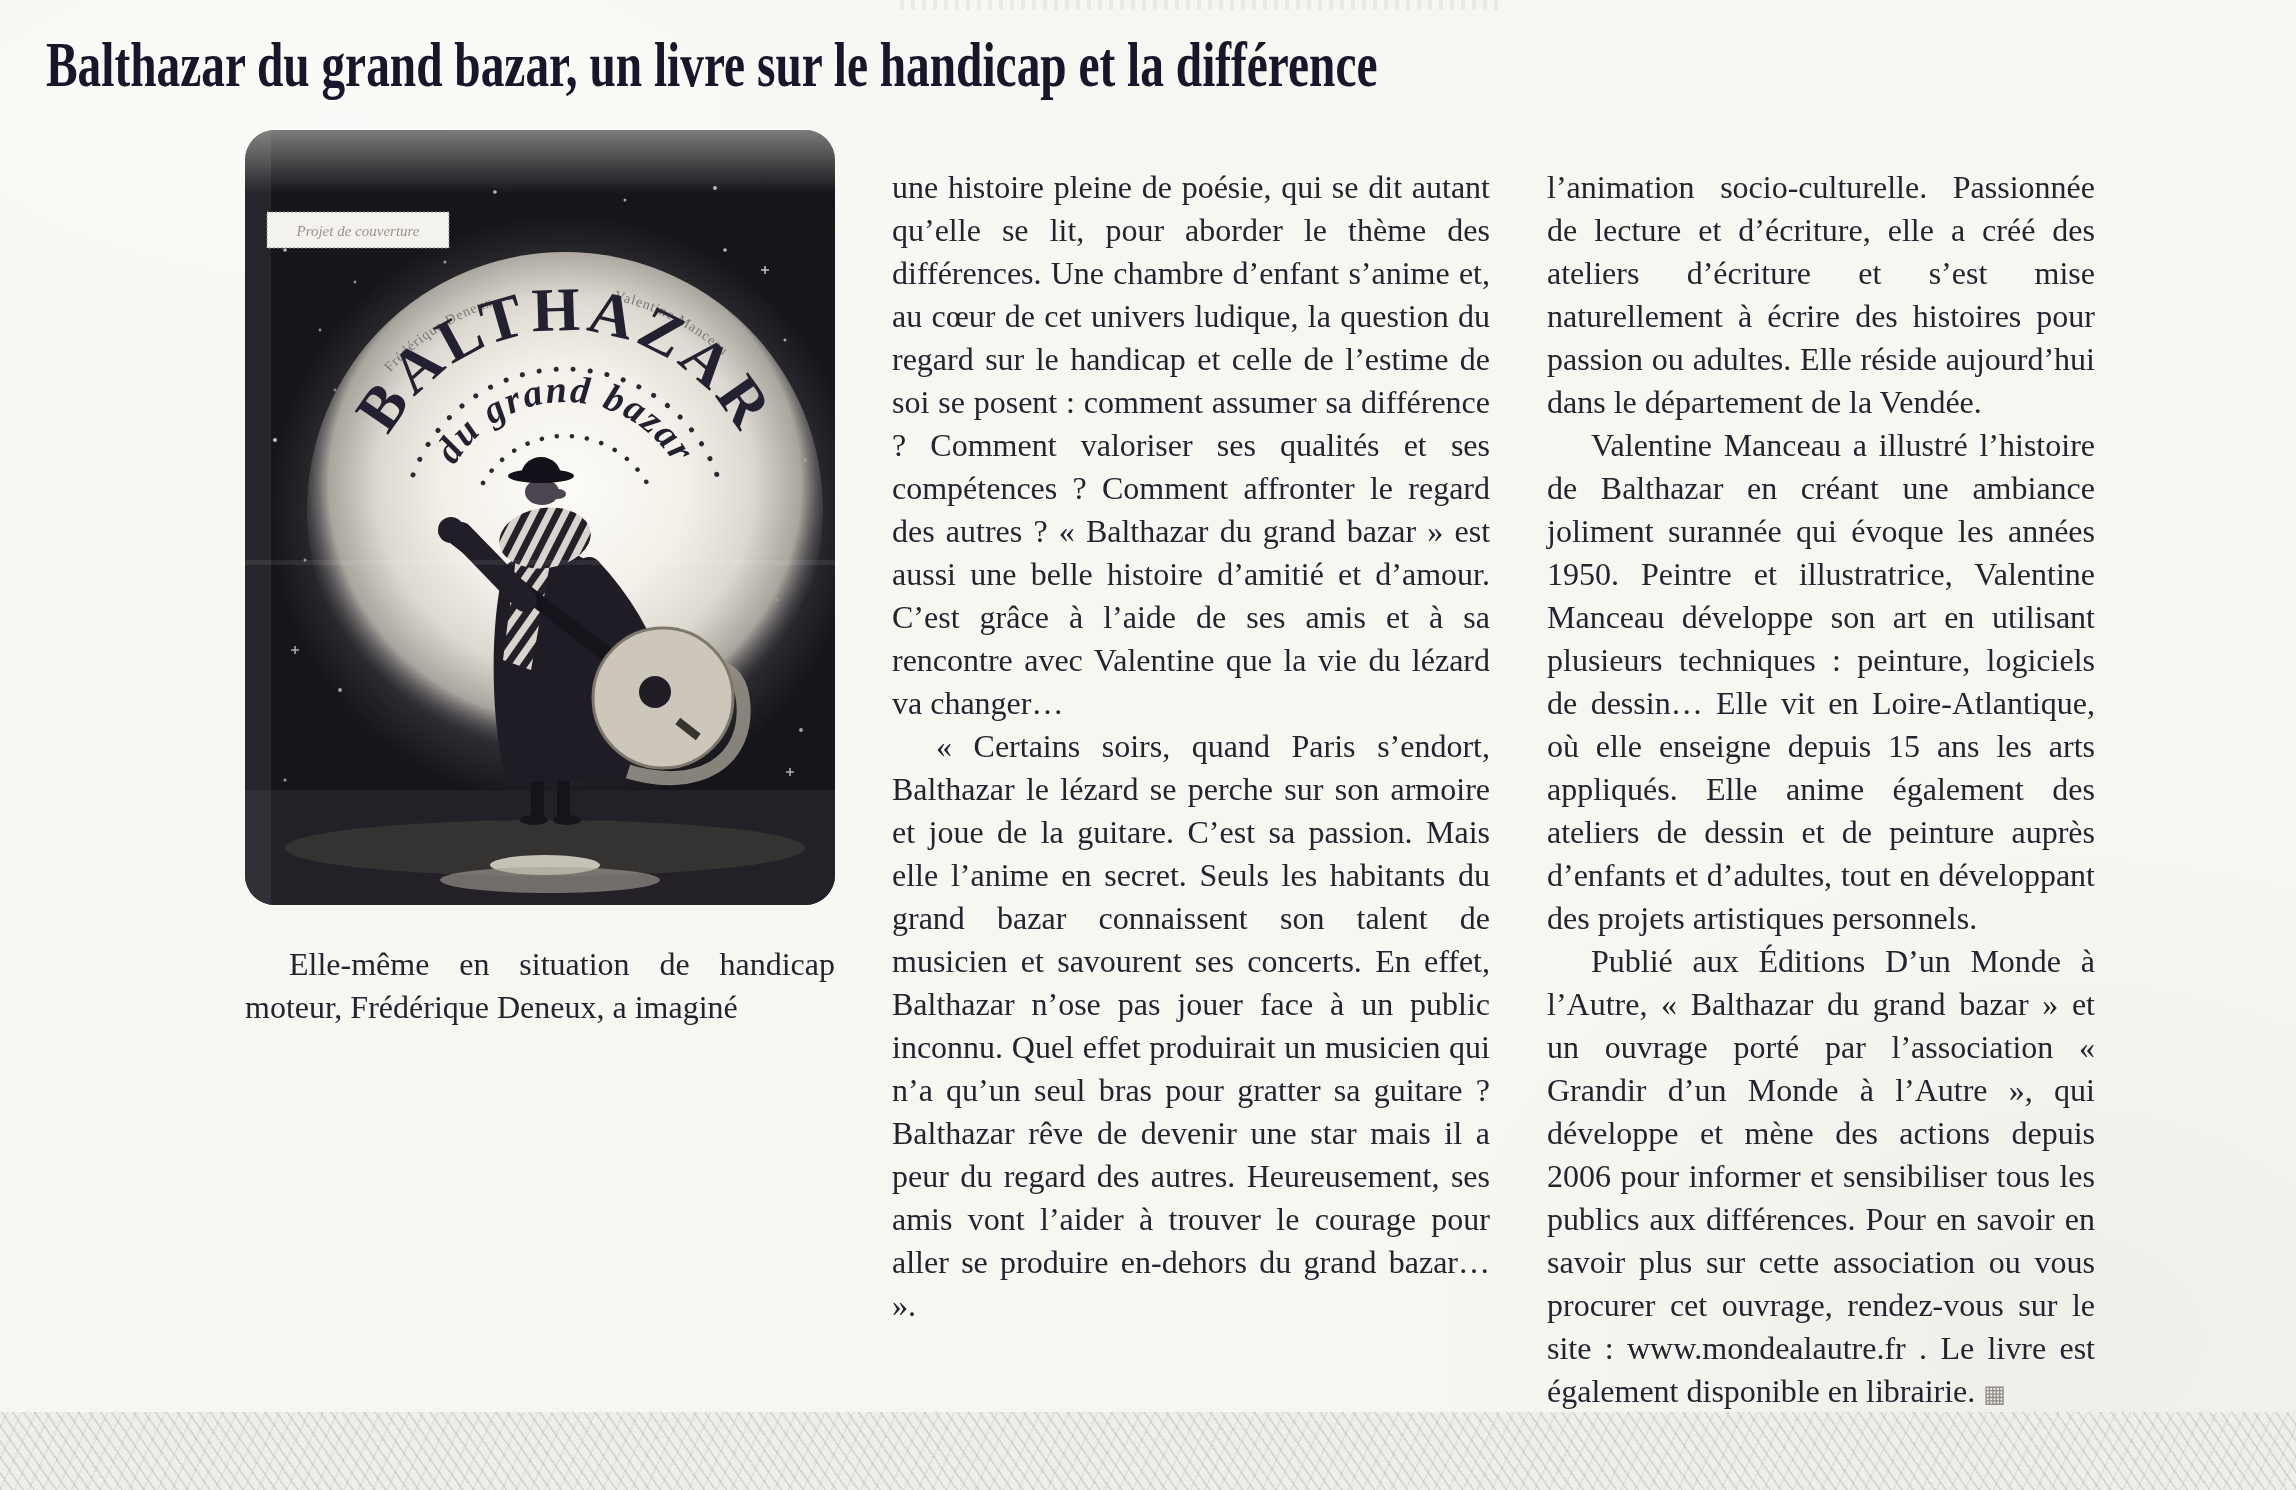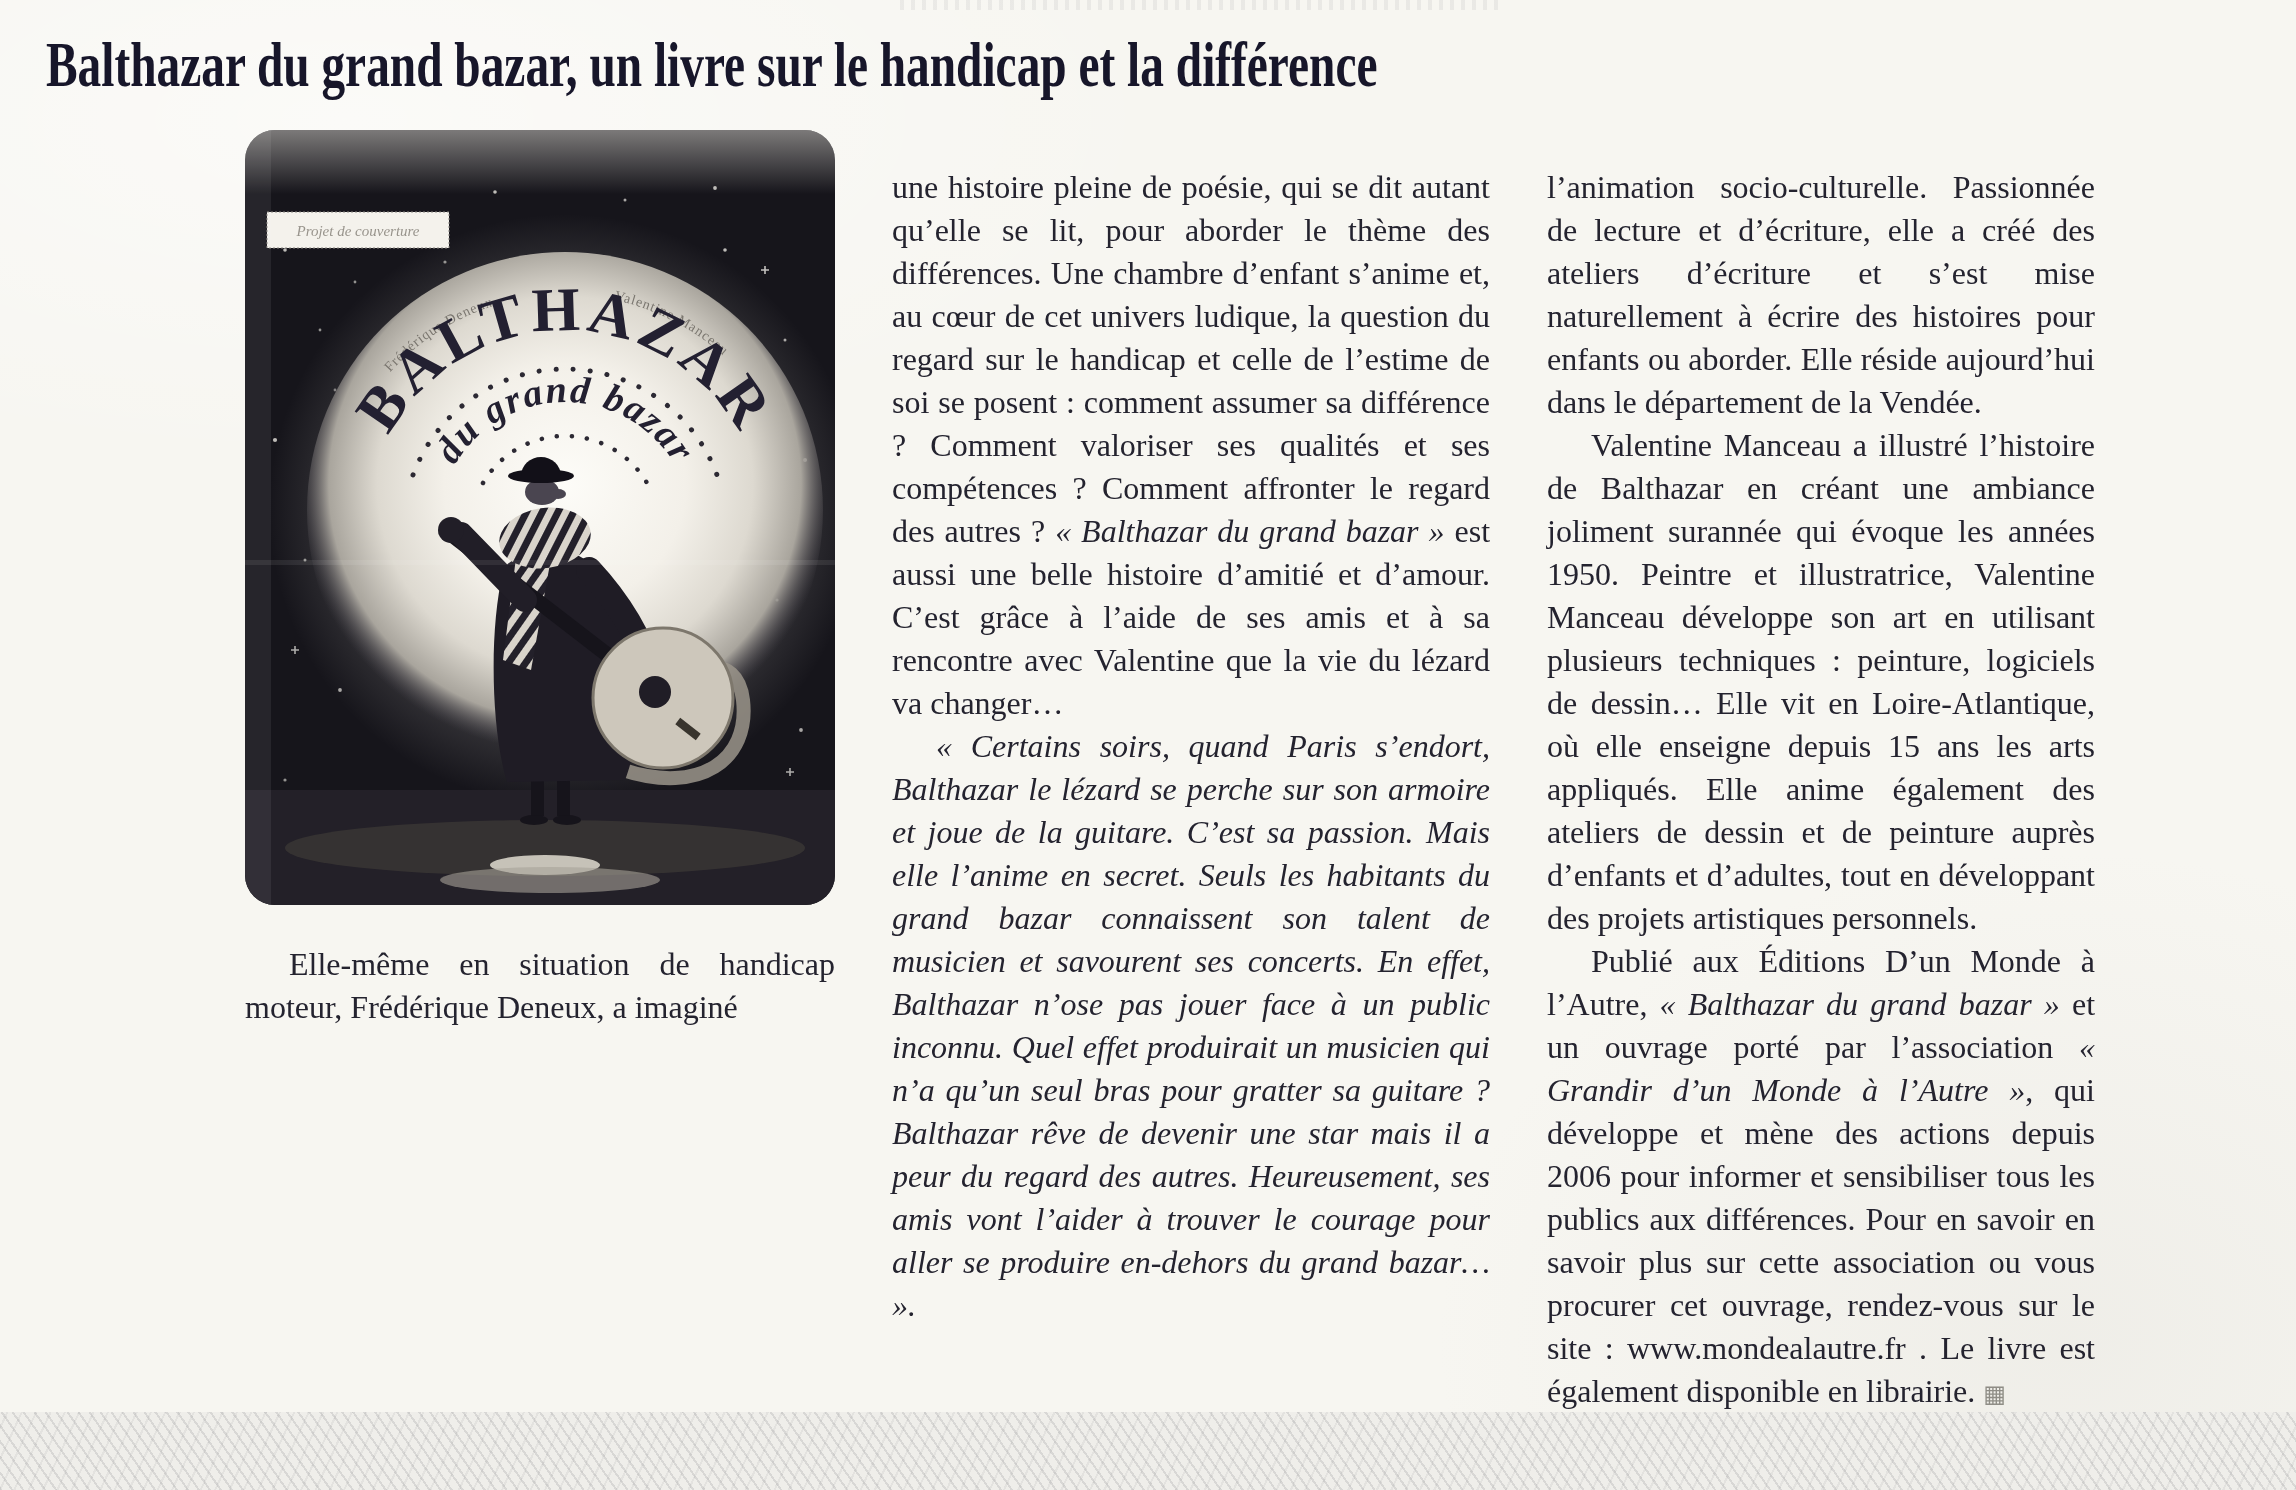--- a/index.html
+++ b/index.html
@@ -27,21 +27,21 @@
     display:grid;grid-template-columns:590px 598px 548px;column-gap:57px;
   }
   .col{
     font-size:32px;line-height:43px;color:#24232f;
     text-align:justify;
   }
   .col-mid,.col-right{padding-top:36px;}
   .cover-wrap{width:590px;height:775px;margin-bottom:38px;}
   .para{margin:0;}
   .para.indent{text-indent:44px;}
-  .it{font-style:italic;}
+  .it{}
   .endmark{color:#8f8d86;font-size:24px;padding-left:8px;font-style:normal;}
   .bottom-band{
     position:absolute;left:0;right:0;top:1412px;height:78px;
     background:
       repeating-linear-gradient(55deg, rgba(125,125,130,.20) 0 2px, transparent 2px 9px),
       repeating-linear-gradient(-65deg, rgba(125,125,130,.10) 0 2px, transparent 2px 13px),
       #efeeea;
   }
   .top-smudge{
     position:absolute;left:900px;top:0;width:600px;height:10px;
@@ -183,21 +183,21 @@
           <p class="para indent"><span>Elle-même en situation de handicap moteur, Frédérique Deneux, a imaginé</span></p>
         </div>
     </div>
 
     <div class="col col-mid">
         <p class="para"><span>une histoire pleine de poésie, qui se dit autant qu’elle se lit, pour aborder le thème des différences. Une chambre d’enfant s’anime et, au cœur de cet univers ludique, la question du regard sur le handicap et celle de l’estime de soi se posent : comment assumer sa différence ? Comment valoriser ses qualités et ses compétences ? Comment affronter le regard des autres ? </span><span class="it">« Balthazar du grand bazar »</span><span> est aussi une belle histoire d’amitié et d’amour. C’est grâce à l’aide de ses amis et à sa rencontre avec Valentine que la vie du lézard va changer…</span></p>
         <p class="para indent"><span class="it">« Certains soirs, quand Paris s’endort, Balthazar le lézard se perche sur son armoire et joue de la guitare. C’est sa passion. Mais elle l’anime en secret. Seuls les habitants du grand bazar connaissent son talent de musicien et savourent ses concerts. En effet, Balthazar n’ose pas jouer face à un public inconnu. Quel effet produirait un musicien qui n’a qu’un seul bras pour gratter sa guitare ? Balthazar rêve de devenir une star mais il a peur du regard des autres. Heureusement, ses amis vont l’aider à trouver le courage pour aller se produire en-dehors du grand bazar… ».</span></p>
       </div>
 
     <div class="col col-right">
-        <p class="para"><span>l’animation socio-culturelle. Passionnée de lecture et d’écriture, elle a créé des ateliers d’écriture et s’est mise naturellement à écrire des histoires pour enfants ou aborder. Elle réside aujourd’hui dans le département de la Vendée.</span></p>
+        <p class="para"><span>l’animation socio-culturelle. Passionnée de lecture et d’écriture, elle a créé des ateliers d’écriture et s’est mise naturellement à écrire des histoires pour passion ou adultes. Elle réside aujourd’hui dans le département de la Vendée.</span></p>
         <p class="para indent"><span>Valentine Manceau a illustré l’histoire de Balthazar en créant une ambiance joliment surannée qui évoque les années 1950. Peintre et illustratrice, Valentine Manceau développe son art en utilisant plusieurs techniques : peinture, logiciels de dessin… Elle vit en Loire-Atlantique, où elle enseigne depuis 15 ans les arts appliqués. Elle anime également des ateliers de dessin et de peinture auprès d’enfants et d’adultes, tout en développant des projets artistiques personnels.</span></p>
         <p class="para indent"><span>Publié aux Éditions D’un Monde à l’Autre, </span><span class="it">« Balthazar du grand bazar »</span><span> et un ouvrage porté par l’association </span><span class="it">« Grandir d’un Monde à l’Autre »</span><span>, qui développe et mène des actions depuis 2006 pour informer et sensibiliser tous les publics aux différences. Pour en savoir en savoir plus sur cette association ou vous procurer cet ouvrage, rendez-vous sur le site : www.mondealautre.fr . Le livre est également disponible en librairie.</span><span class="endmark">▦</span></p>
       </div>
 
   </div>
 
   <div class="top-smudge"></div>
   <div class="bottom-band"></div>
 </div>
 

